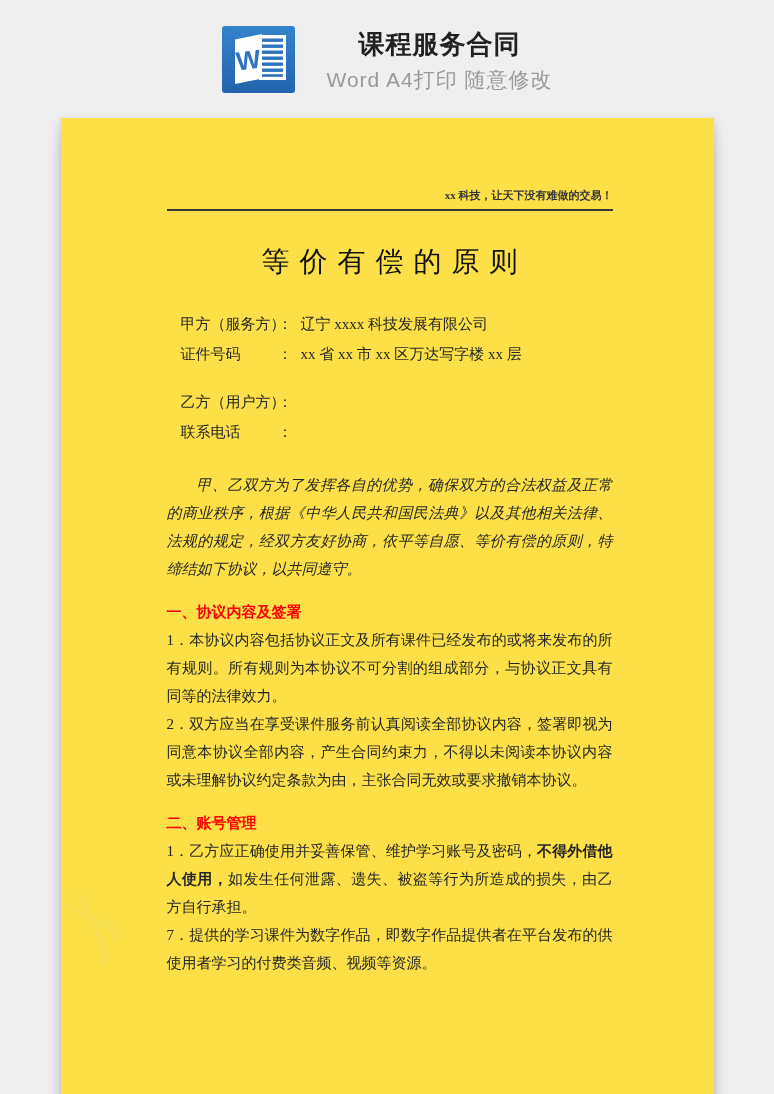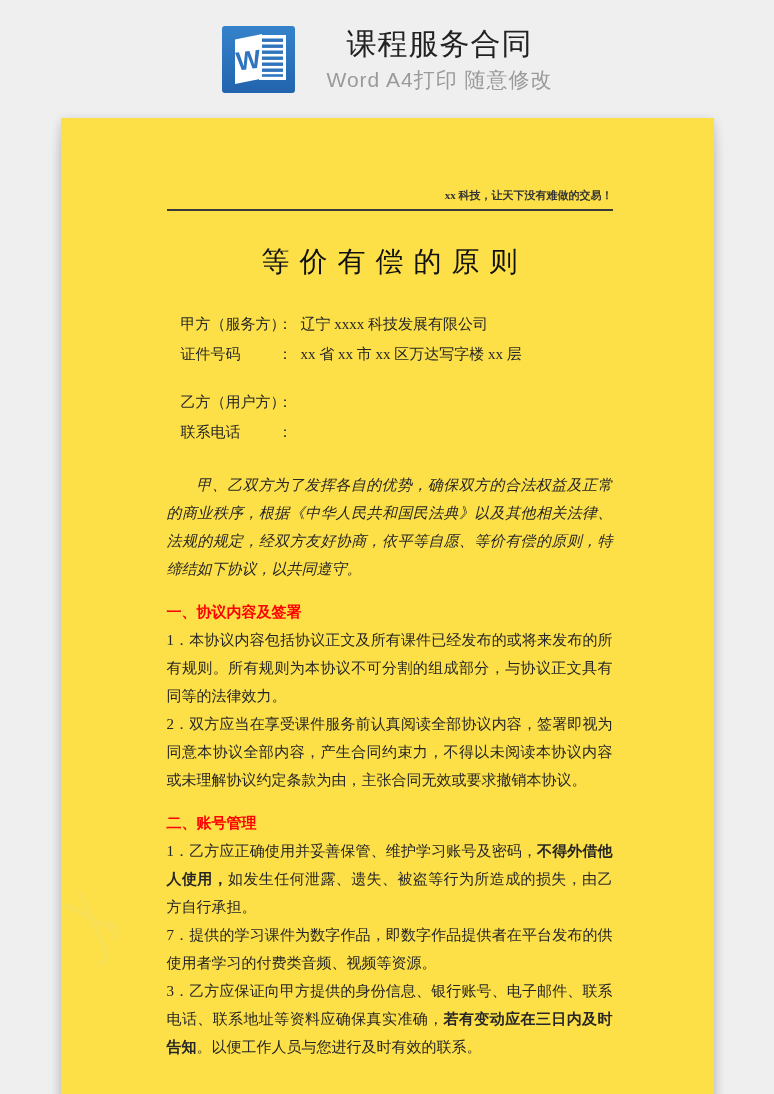--- a/index.html
+++ b/index.html
@@ -15,22 +15,22 @@
   .banner {
     padding-top: 26px;
     display: flex;
     justify-content: center;
     align-items: flex-start;
     gap: 32px;
     height: 93px;
   }
   .banner-text { text-align: center; padding-top: 2px; }
   .banner-title {
-    font-size: 30px;
-    font-weight: normal;
+    font-size: 26px;
+    font-weight: bold;
     color: #222222;
     letter-spacing: 1px;
     line-height: 32px;
   }
   .banner-subtitle {
     margin-top: 8px;
     font-size: 21px;
     color: #9a9a9a;
     letter-spacing: 1px;
     line-height: 24px;
@@ -172,18 +172,17 @@
     <div>
         <div class="section">
           <div class="sec-heading">一、协议内容及签署</div>
           <p class="body-par"><span>1．本协议内容包括协议正文及所有课件已经发布的或将来发布的所有规则。所有规则为本协议不可分割的组成部分，与协议正文具有同等的法律效力。</span></p>
           <p class="body-par"><span>2．双方应当在享受课件服务前认真阅读全部协议内容，签署即视为同意本协议全部内容，产生合同约束力，不得以未阅读本协议内容或未理解协议约定条款为由，主张合同无效或要求撤销本协议。</span></p>
         </div>
         <div class="section">
           <div class="sec-heading">二、账号管理</div>
           <p class="body-par"><span>1．乙方应正确使用并妥善保管、维护学习账号及密码，</span><span class="b">不得外借他人使用，</span><span>如发生任何泄露、遗失、被盗等行为所造成的损失，由乙方自行承担。</span></p>
           <p class="body-par"><span>7．提供的学习课件为数字作品，即数字作品提供者在平台发布的供使用者学习的付费类音频、视频等资源。</span></p>
-          <p class="body-par"><span>3．乙方应保证向甲方提供的身份信息、银行账号、电子邮件、联系电话、联系地址等资料应确保真实准确，</span><span class="b">若有变动应在三日内及时告知</span><span>。以便工作人员与您进行及时有效的联系。</span></p>
         </div>
       </div>
 
   </div>
 </div>
 
 </body></html>

